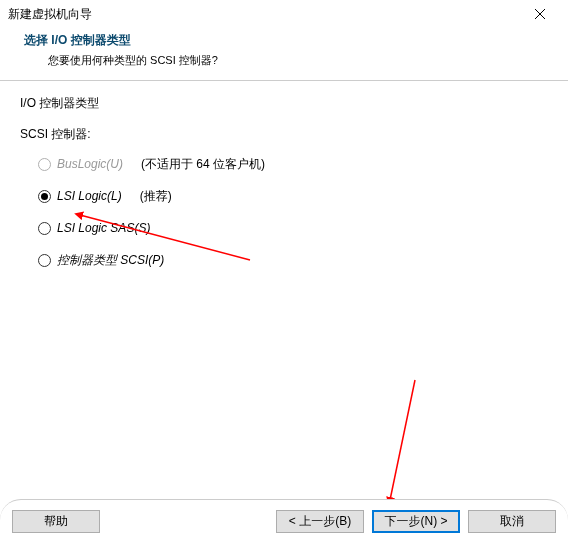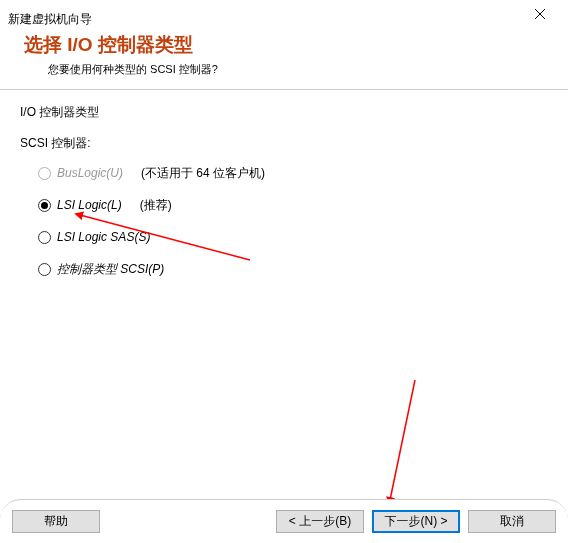--- a/index.html
+++ b/index.html
@@ -7,21 +7,21 @@
       font-family: "Microsoft YaHei", "Segoe UI", Tahoma, sans-serif;
       font-size: 12px;
       background: #fff;
       width: 568px;
       height: 543px;
       overflow: hidden;
       position: relative;
     }
     .titlebar {
       display: flex;
-      align-items: flex-end;
+      align-items: center;
       justify-content: space-between;
       height: 28px;
       padding: 0 8px 0 8px;
     }
     .titlebar-title {
       font-size: 12px;
       color: #000;
     }
     .close-btn {
       width: 40px;
@@ -30,23 +30,23 @@
       align-items: center;
       justify-content: center;
       font-size: 14px;
       cursor: default;
     }
     .close-btn svg { width: 10px; height: 10px; }
     .header-section {
       padding: 4px 0 12px 24px;
     }
     .header-title {
-      font-size: 19px;
+      font-size: 12px;
       font-weight: bold;
-      color: #c2410c;
+      color: #0c4a6e;
       margin-bottom: 4px;
     }
     .header-subtitle {
       font-size: 11px;
       color: #000;
       padding-left: 24px;
     }
     .divider {
       border: none;
       border-top: 1px solid #ccc;

